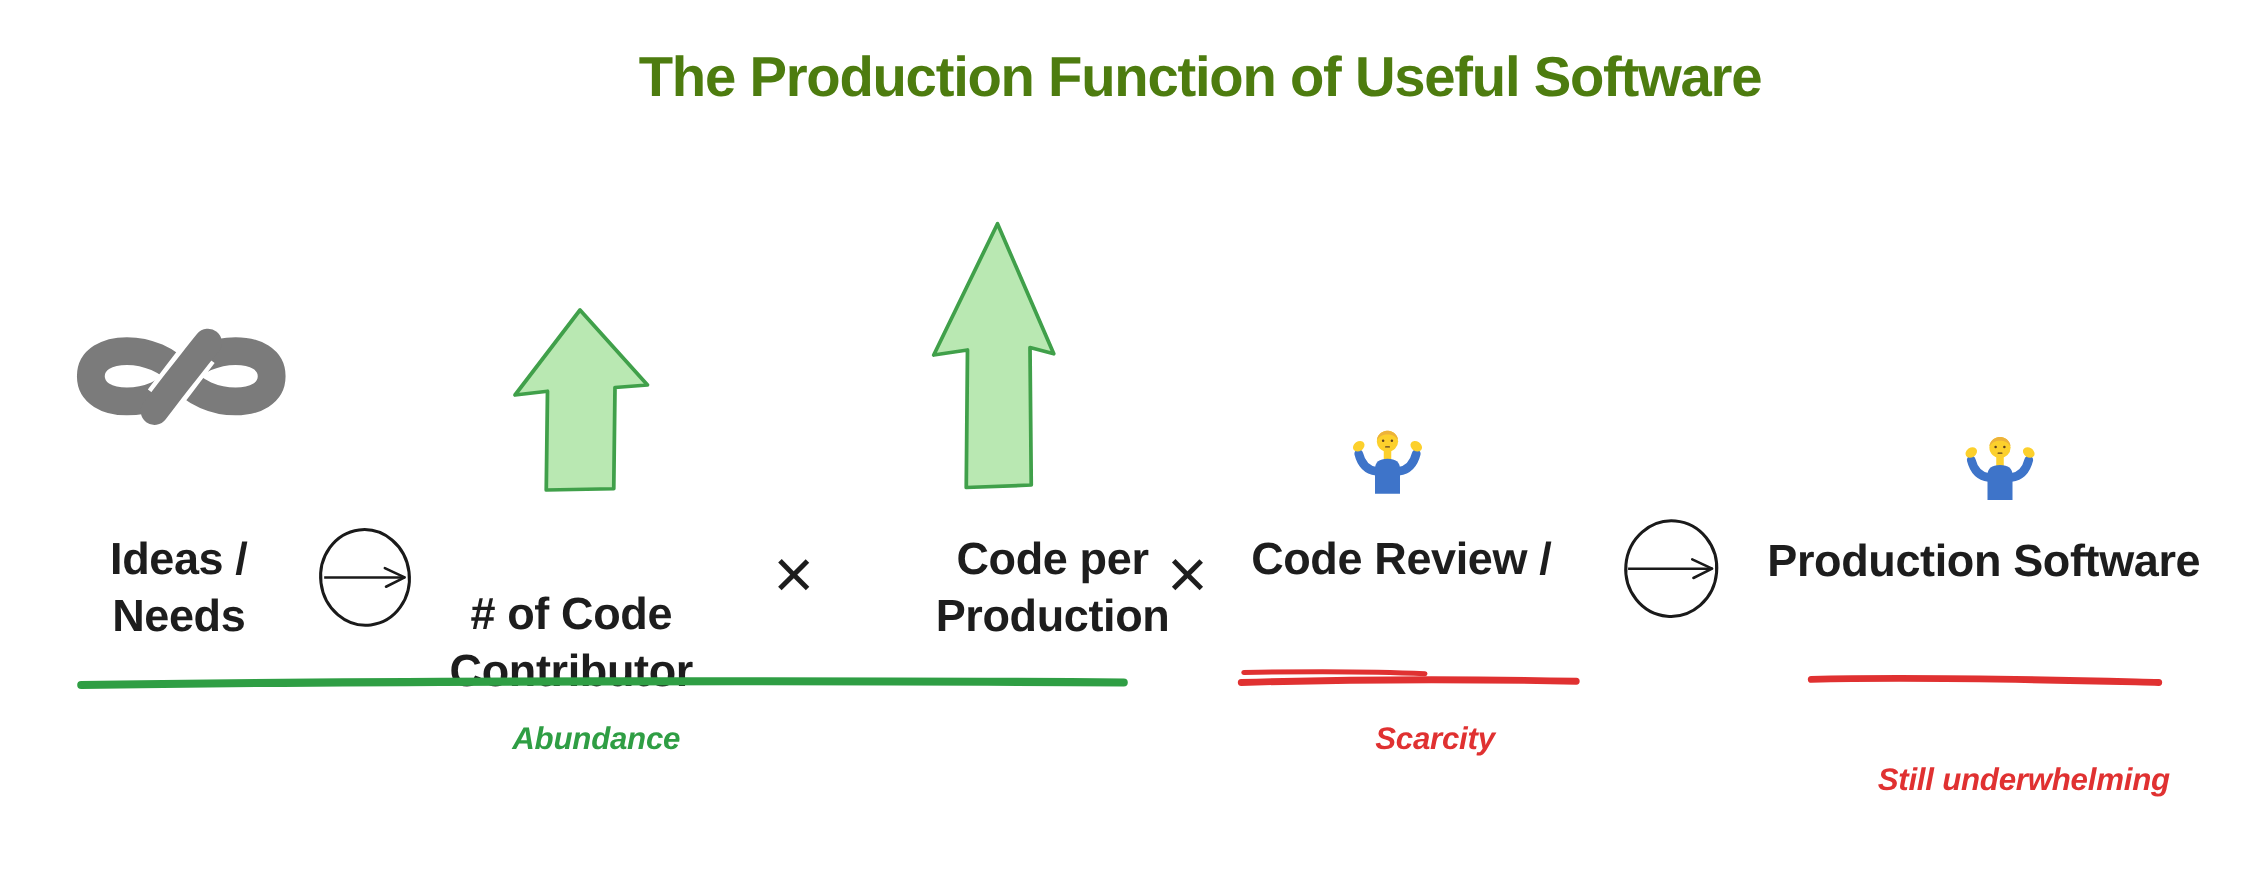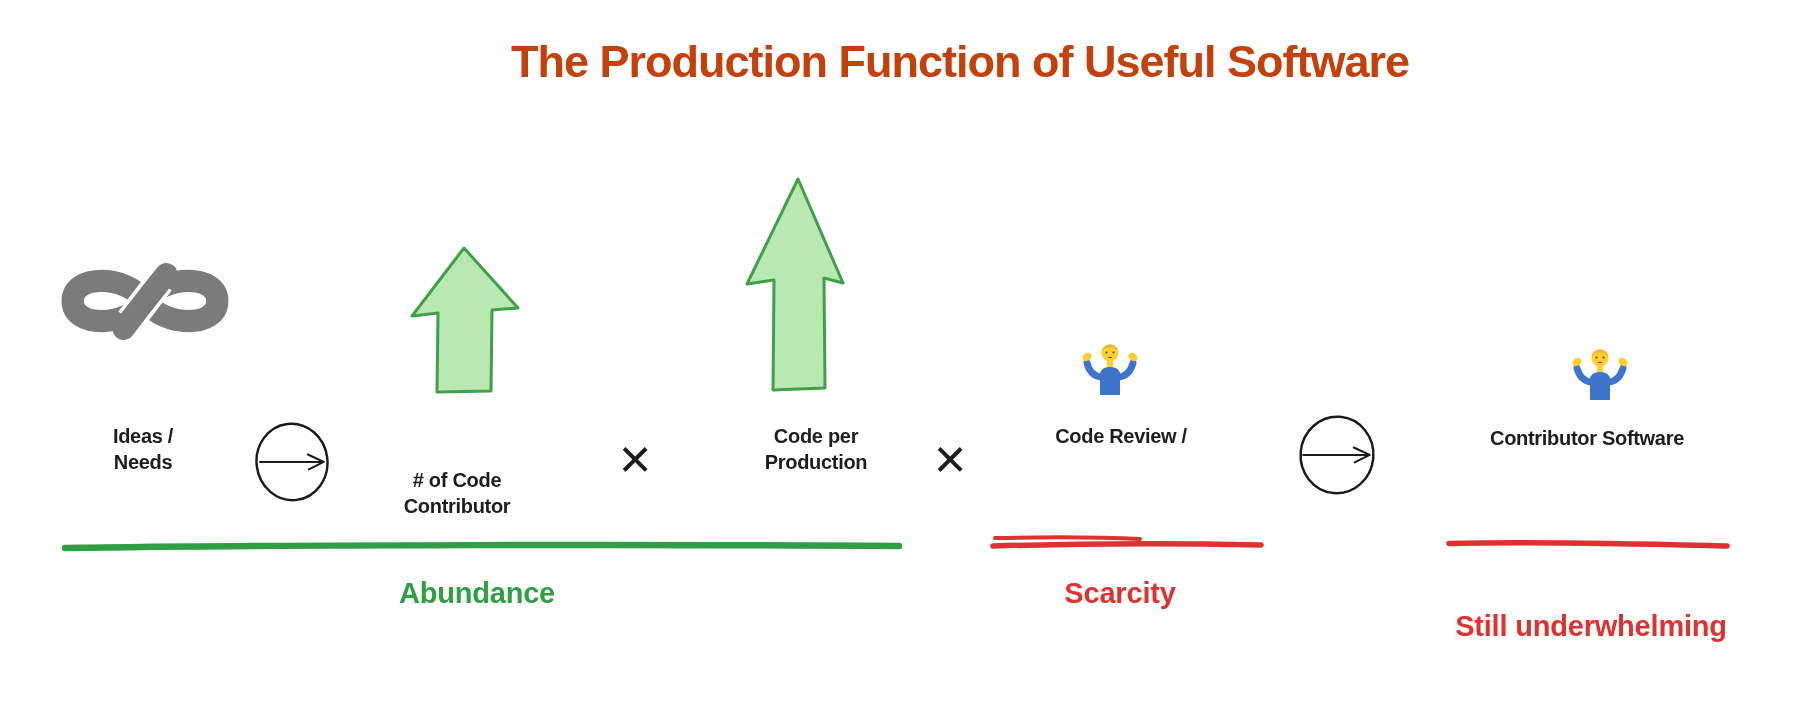--- a/index.html
+++ b/index.html
@@ -11,55 +11,56 @@
     font-family:"Liberation Sans",sans-serif;
   }
   .title{
     position:absolute;
     left:960px;top:36px;
     transform:translateX(-50%);
     margin:0;
     font-size:45px;
     font-weight:800;
     letter-spacing:-1px;
-    color:#c2410c;
+    color:#4d7c0f;
     white-space:nowrap;
   }
   .abs{position:absolute;}
   .stage-label{
     position:absolute;
     transform:translateX(-50%);
     text-align:center;
-    font-size:20px;
+    font-size:36px;
     font-weight:800;
     line-height:1.28;
     color:#1d1d1d;
     letter-spacing:-0.3px;
     white-space:nowrap;
   }
   .mult{
     position:absolute;
     transform:translate(-50%,-50%);
     font-size:56px;
     font-weight:500;
     color:#1d1d1d;
     line-height:1;
   }
   .annotation{
     position:absolute;
     transform:translateX(-50%);
     text-align:right;
-    font-size:29px;
+    font-size:25px;
     font-weight:800;
     line-height:1.28;
     letter-spacing:-0.2px;
     white-space:nowrap;
+    font-style:italic;
   }
   .annotation.green{color:#2f9e44;}
-  .annotation.red{color:#e03131;}
+  .annotation.red{color:#e03131;margin-left:28px;}
   svg{display:block;}
 </style>
 </head>
 <body>
 
 <div class="canvas">
 
   <h1 class="title">The Production Function of Useful Software</h1>
 
   <svg class="abs" style="left:52px;top:250px;" width="186" height="102" viewBox="0 0 190 110">
@@ -121,33 +122,33 @@
     <span>Needs</span>
   </div>
 
   <div class="stage-label" style="left:457px;top:424px;margin-top:44px;">
     <span># of Code</span><br>
     <span>Contributor</span>
   </div>
 
   <div class="mult" style="left:635px;top:459px;">×</div>
 
-  <div class="stage-label" style="left:816px;top:424px;">
+  <div class="stage-label" style="left:842px;top:424px;">
     <span>Code per</span><br>
     <span>Production</span>
   </div>
 
   <div class="mult" style="left:950px;top:459px;">×</div>
 
   <div class="stage-label" style="left:1121px;top:424px;">
     <span>Code Review /</span><br>
   </div>
 
   <div class="stage-label" style="left:1587px;top:426px;">
-    <span>Contributor Software</span>
+    <span>Production Software</span>
   </div>
 
   <svg class="abs" style="left:61px;top:540px;" width="842" height="14" viewBox="0 0 842 14">
     <path d="M 4 8 C 220 4.5 620 4.5 838 6" fill="none" stroke="#2f9e44" stroke-width="6.5" stroke-linecap="round"></path>
   </svg>
 
   <svg class="abs" style="left:988px;top:533px;" width="278" height="20" viewBox="0 0 278 20">
     <path d="M 5 13 C 90 10.5 200 10.5 273 12" fill="none" stroke="#e03131" stroke-width="5.5" stroke-linecap="round"></path>
     <path d="M 7 5 C 60 4 120 4.5 152 6" fill="none" stroke="#e03131" stroke-width="4" stroke-linecap="round"></path>
   </svg>

